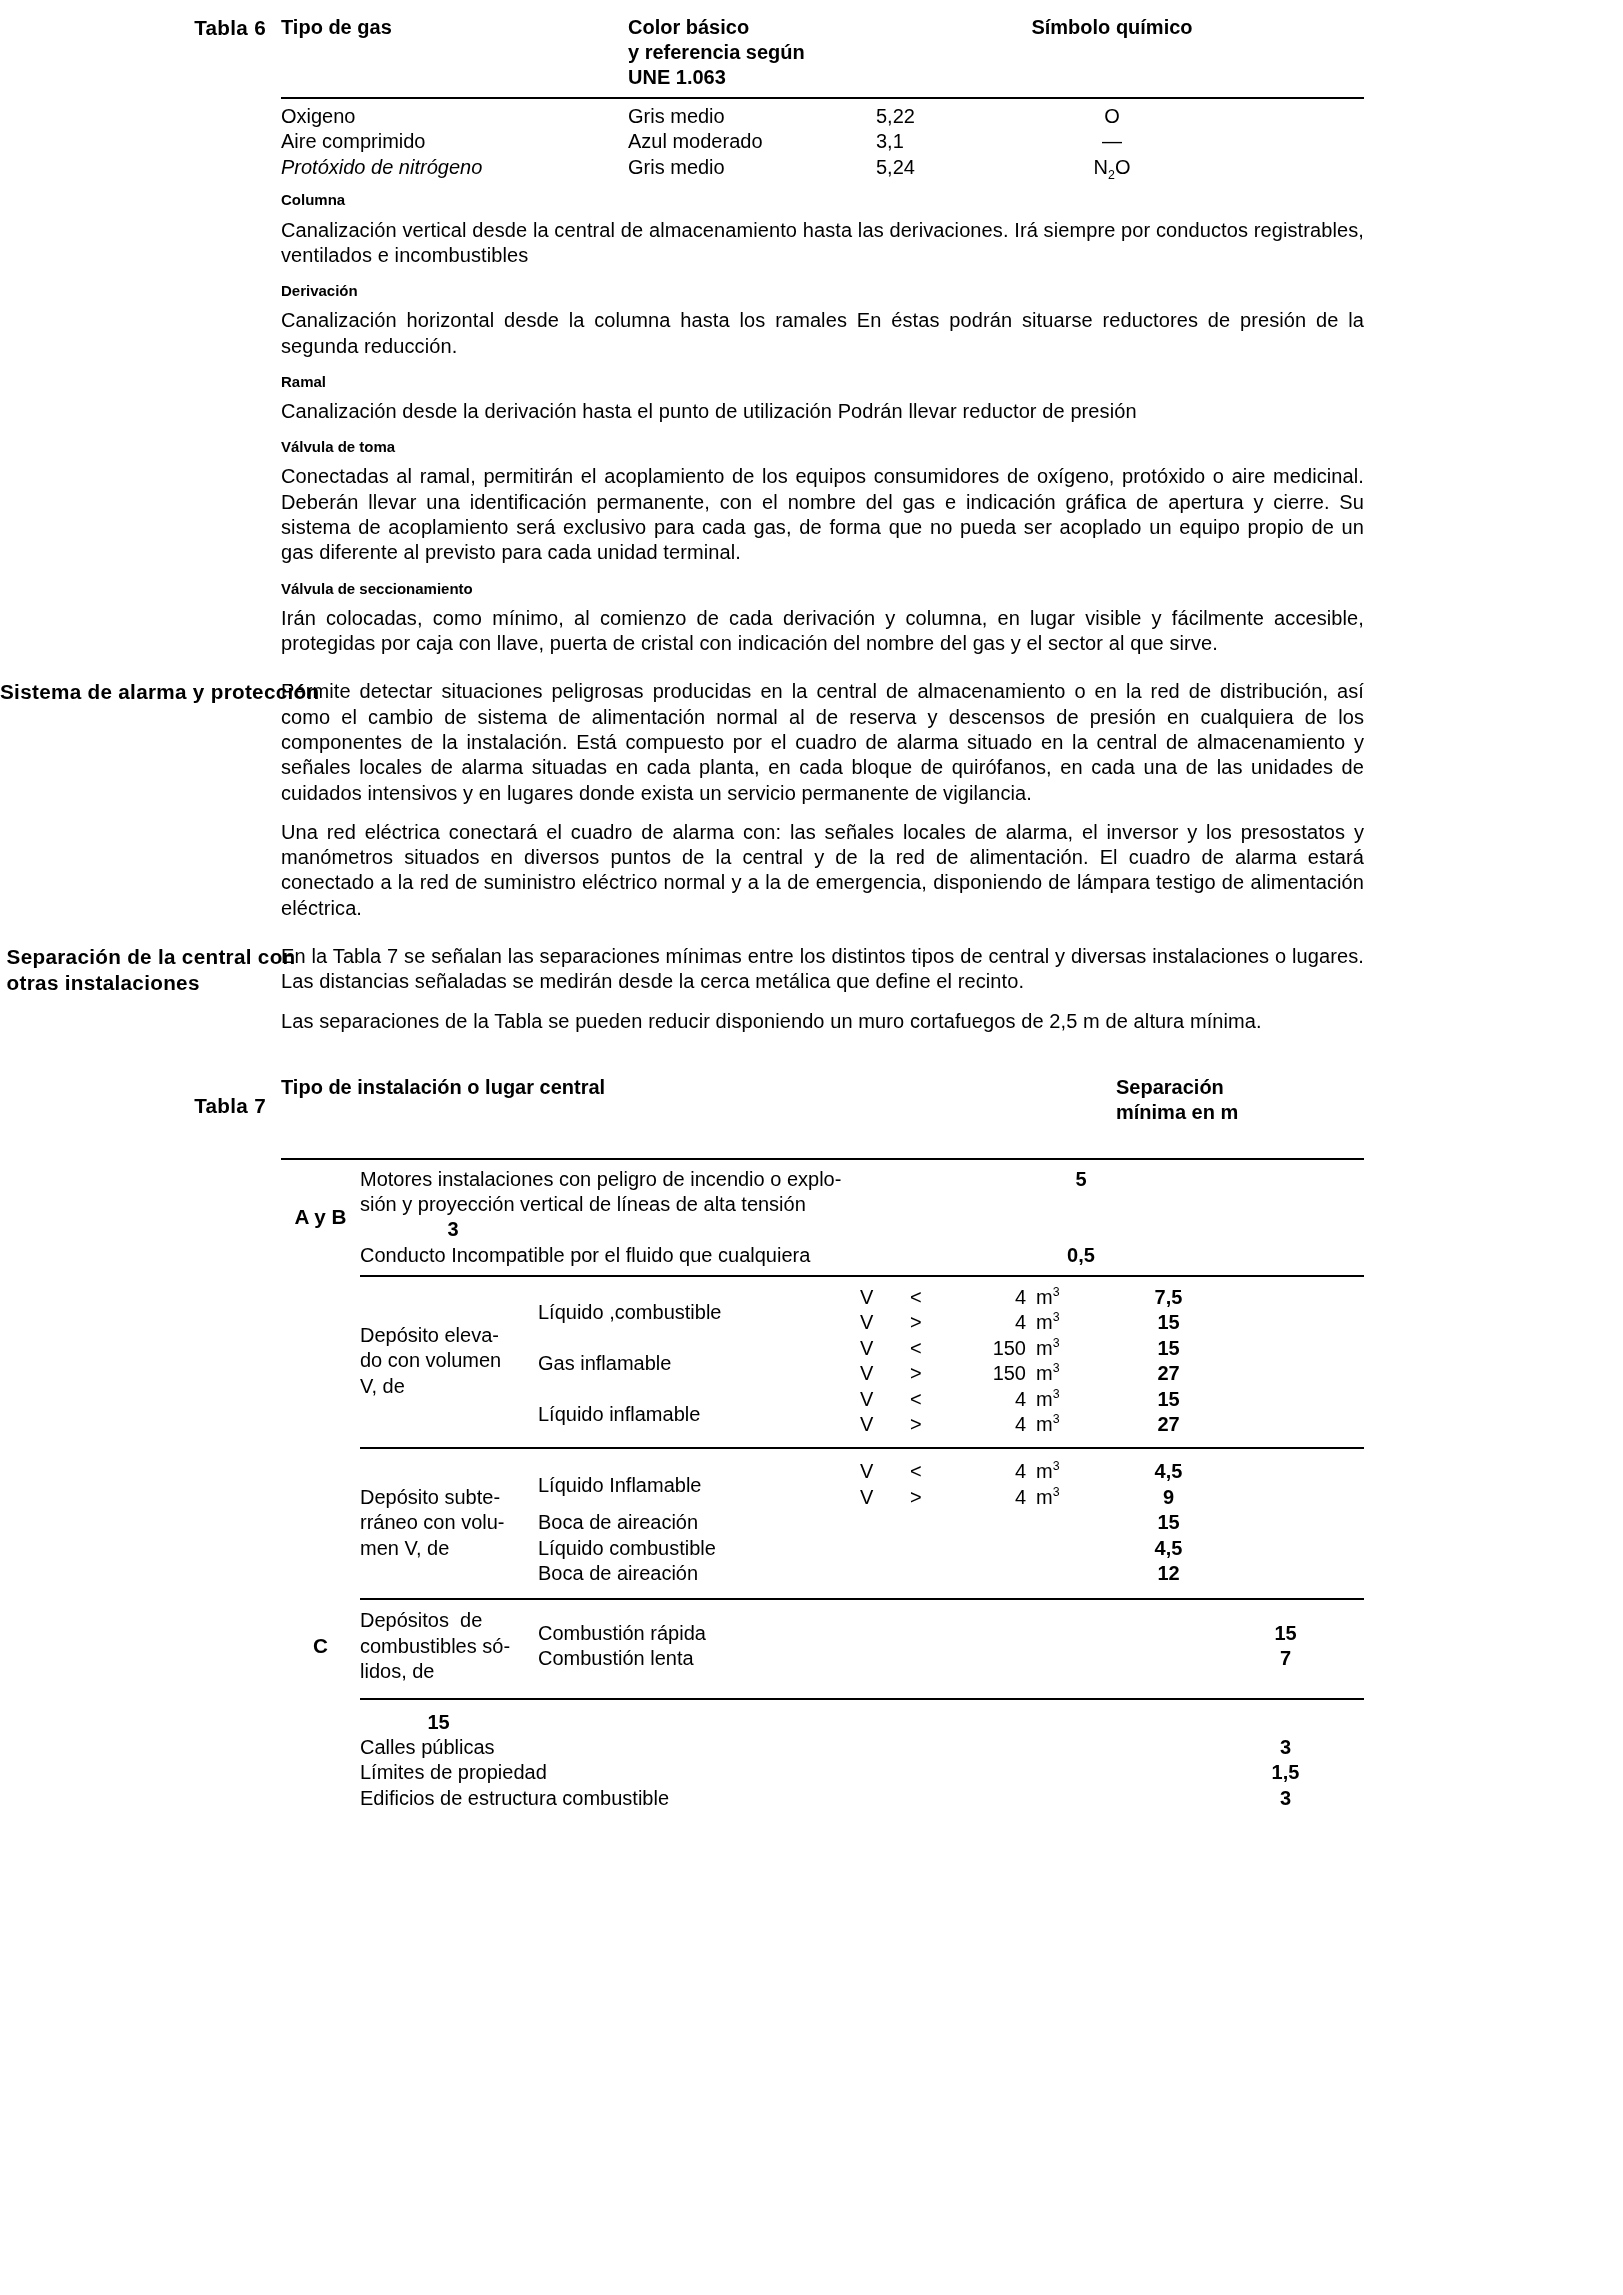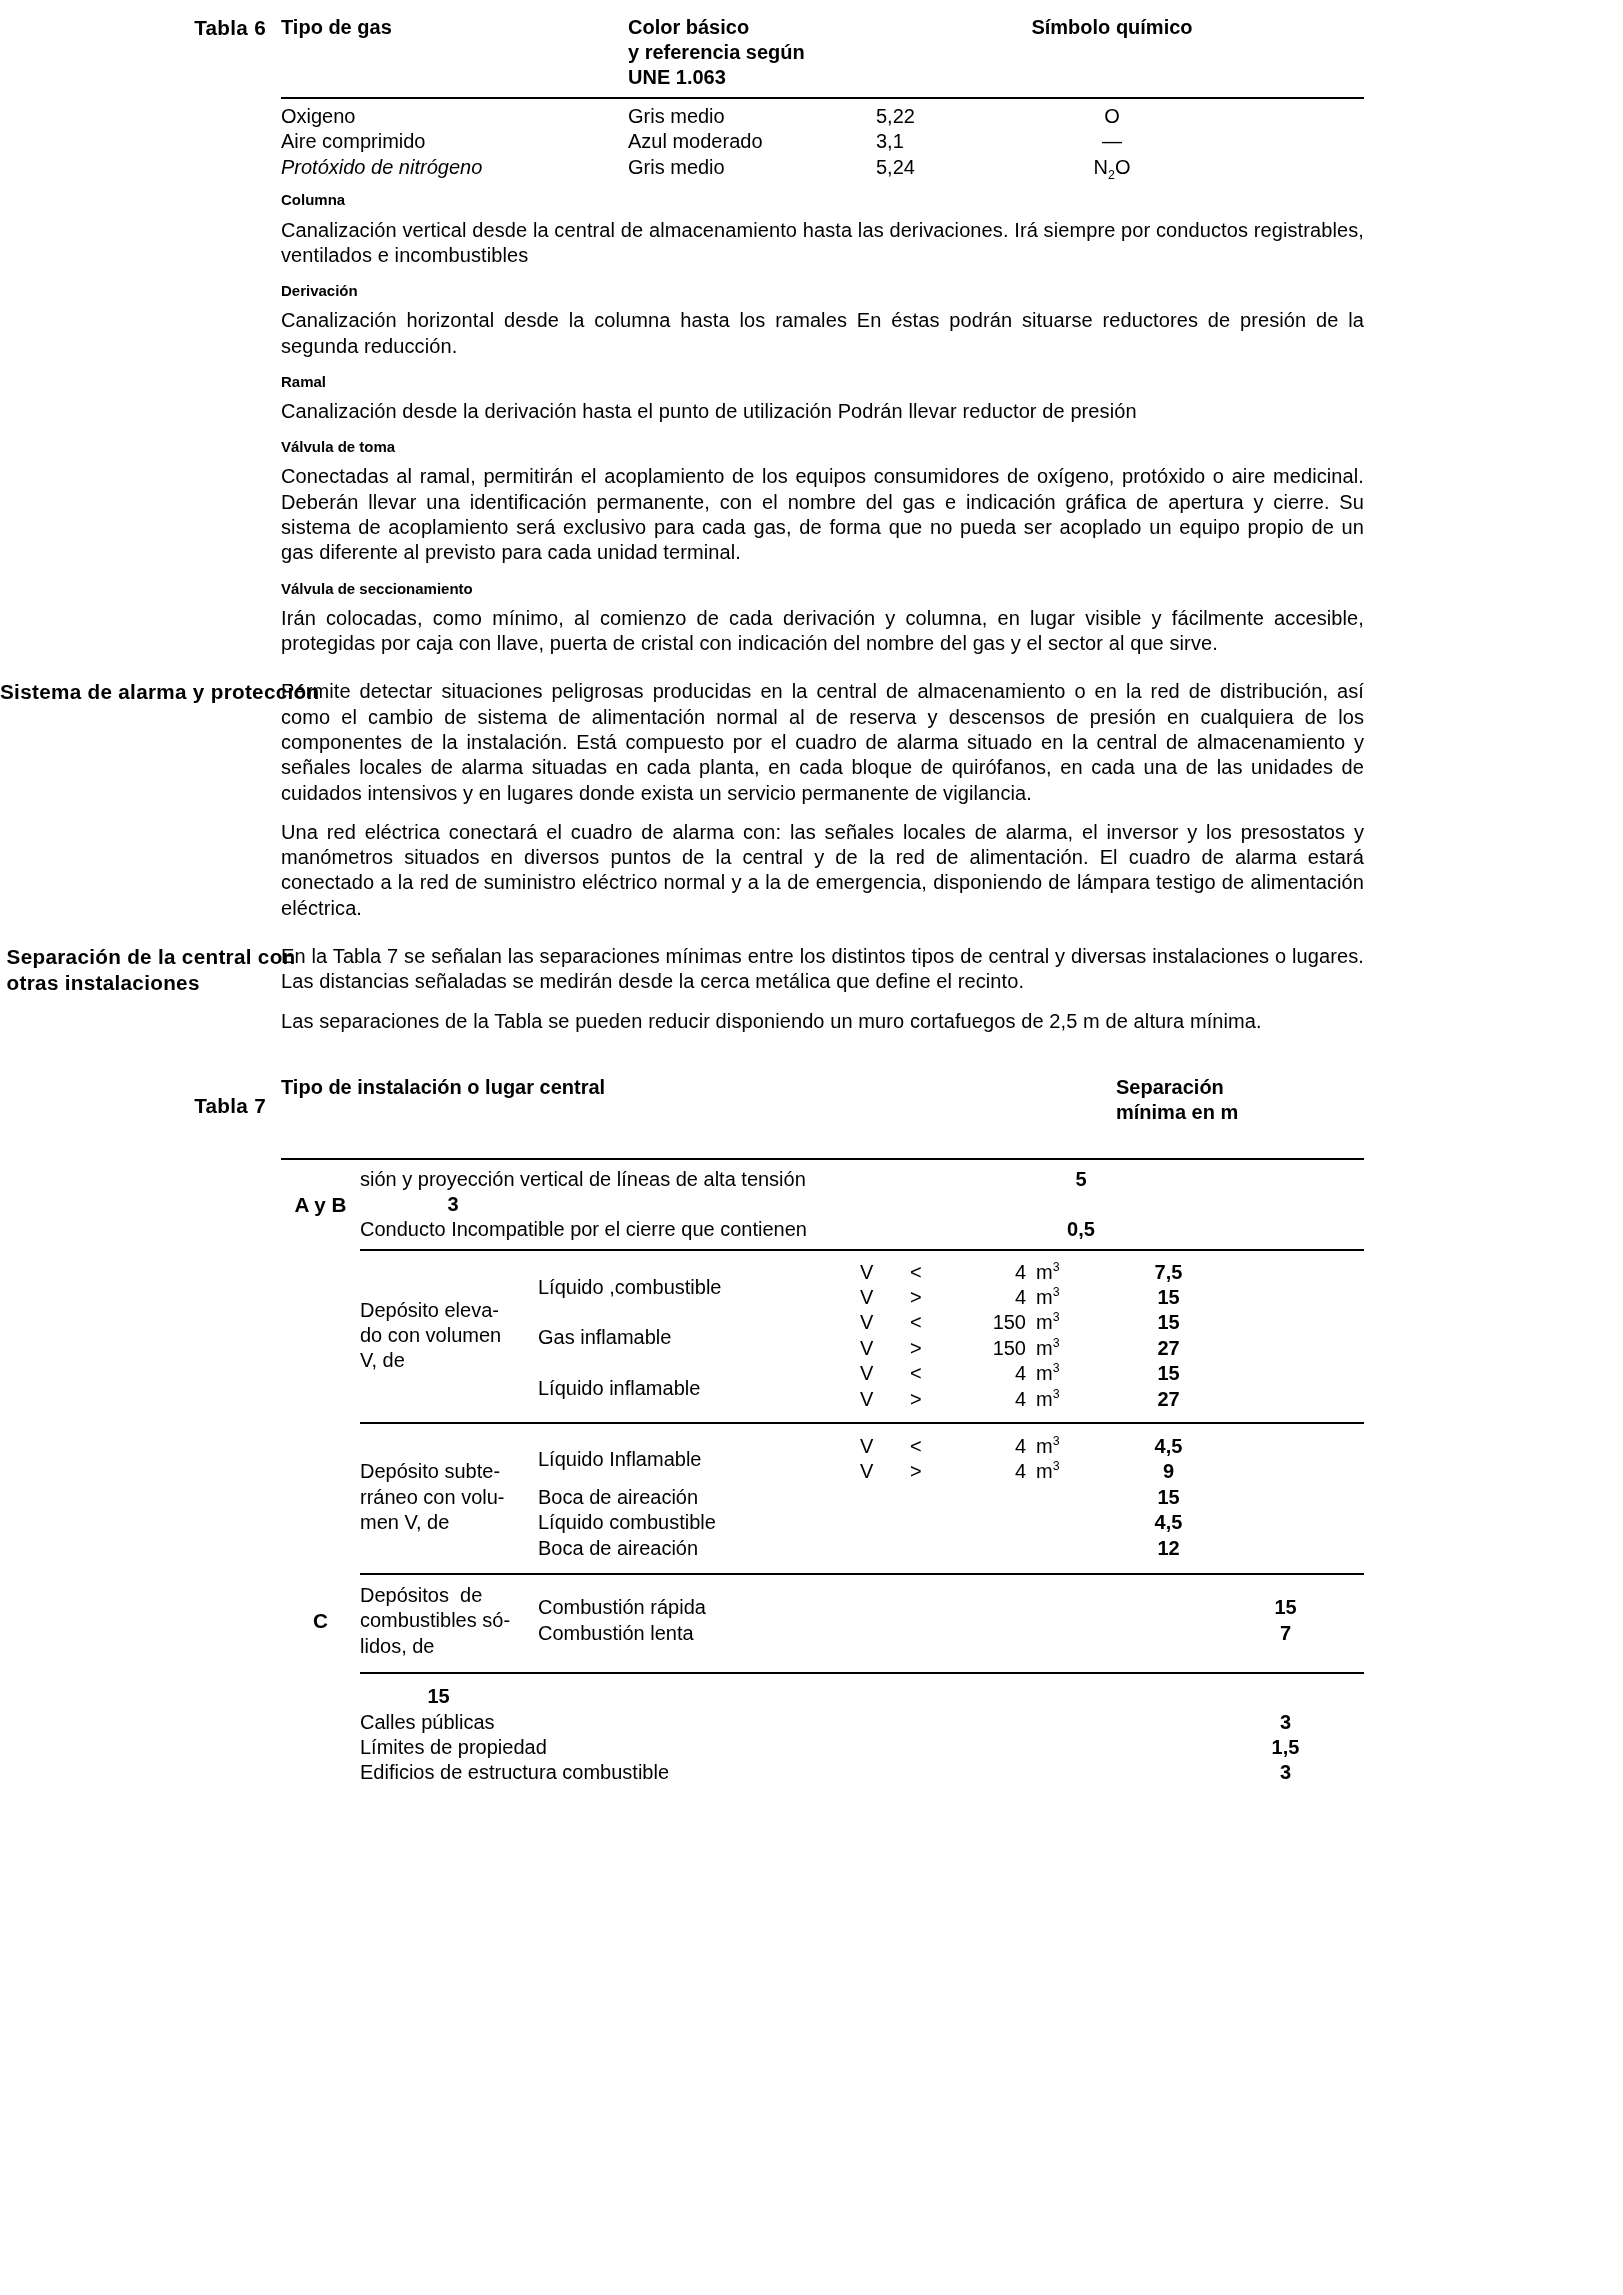--- a/index.html
+++ b/index.html
@@ -277,29 +277,30 @@
 
       <div style="height:33px;"></div>
       <hr class="rule">
       <div style="height:6.6px;"></div>
 
       <div class="t7-block">
         <div class="t7-letter">A y B</div>
         <div class="t7-wide-desc" style="width:814px; flex:0 0 814px;">
           <div class="t7-simple-row">
             <div style="flex:1 1 auto;">
+              <span class="line">Motores instalaciones con peligro de incendio o explo-</span>
               <span class="line">sión y proyección vertical de líneas de alta tensión</span>
             </div>
             <div class="t7-val" style="width:186px; flex:0 0 186px;">5</div>
           </div>
           <div class="t7-simple-row">
             <div class="t7-val" style="width:186px; flex:0 0 186px;">3</div>
           </div>
           <div class="t7-simple-row">
-            <div style="flex:1 1 auto;">Conducto Incompatible por el cierre que contienen</div>
+            <div style="flex:1 1 auto;">Conducto Incompatible por el fluido que cualquiera</div>
             <div class="t7-val" style="width:186px; flex:0 0 186px;">0,5</div>
           </div>
         </div>
       </div>
 
       <div style="height:6.6px;"></div>
       <div style="display:flex;">
         <div style="width:79px; flex:0 0 79px;"></div>
         <div style="flex:1 1 auto;">
             <hr class="rule">

